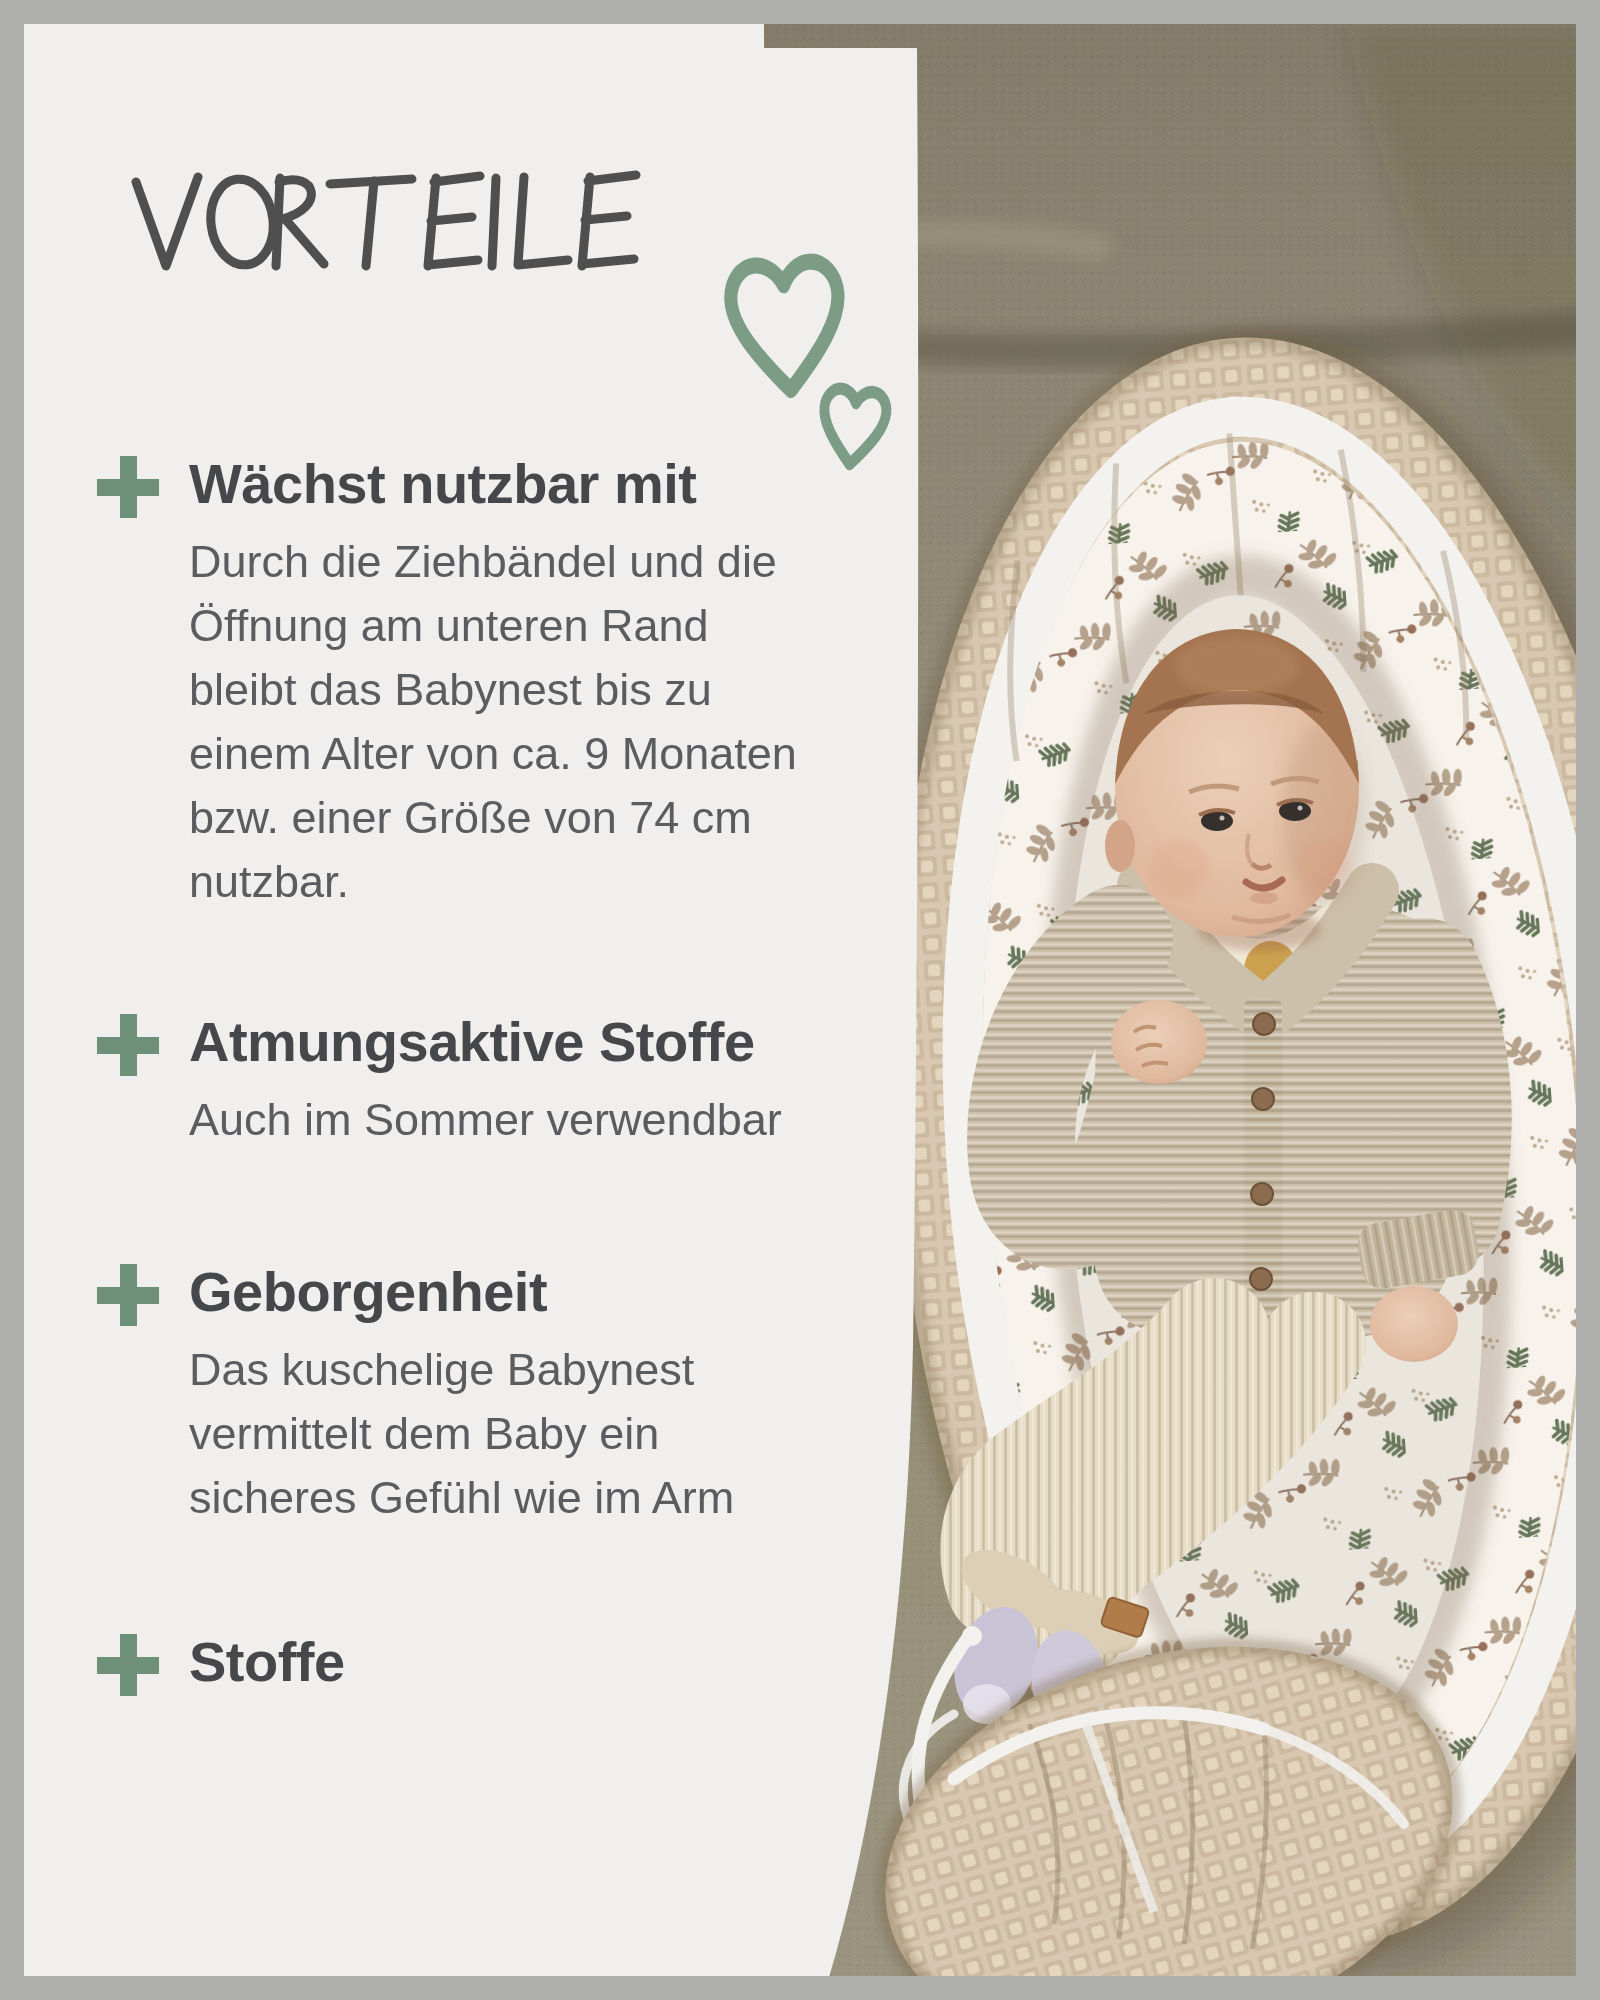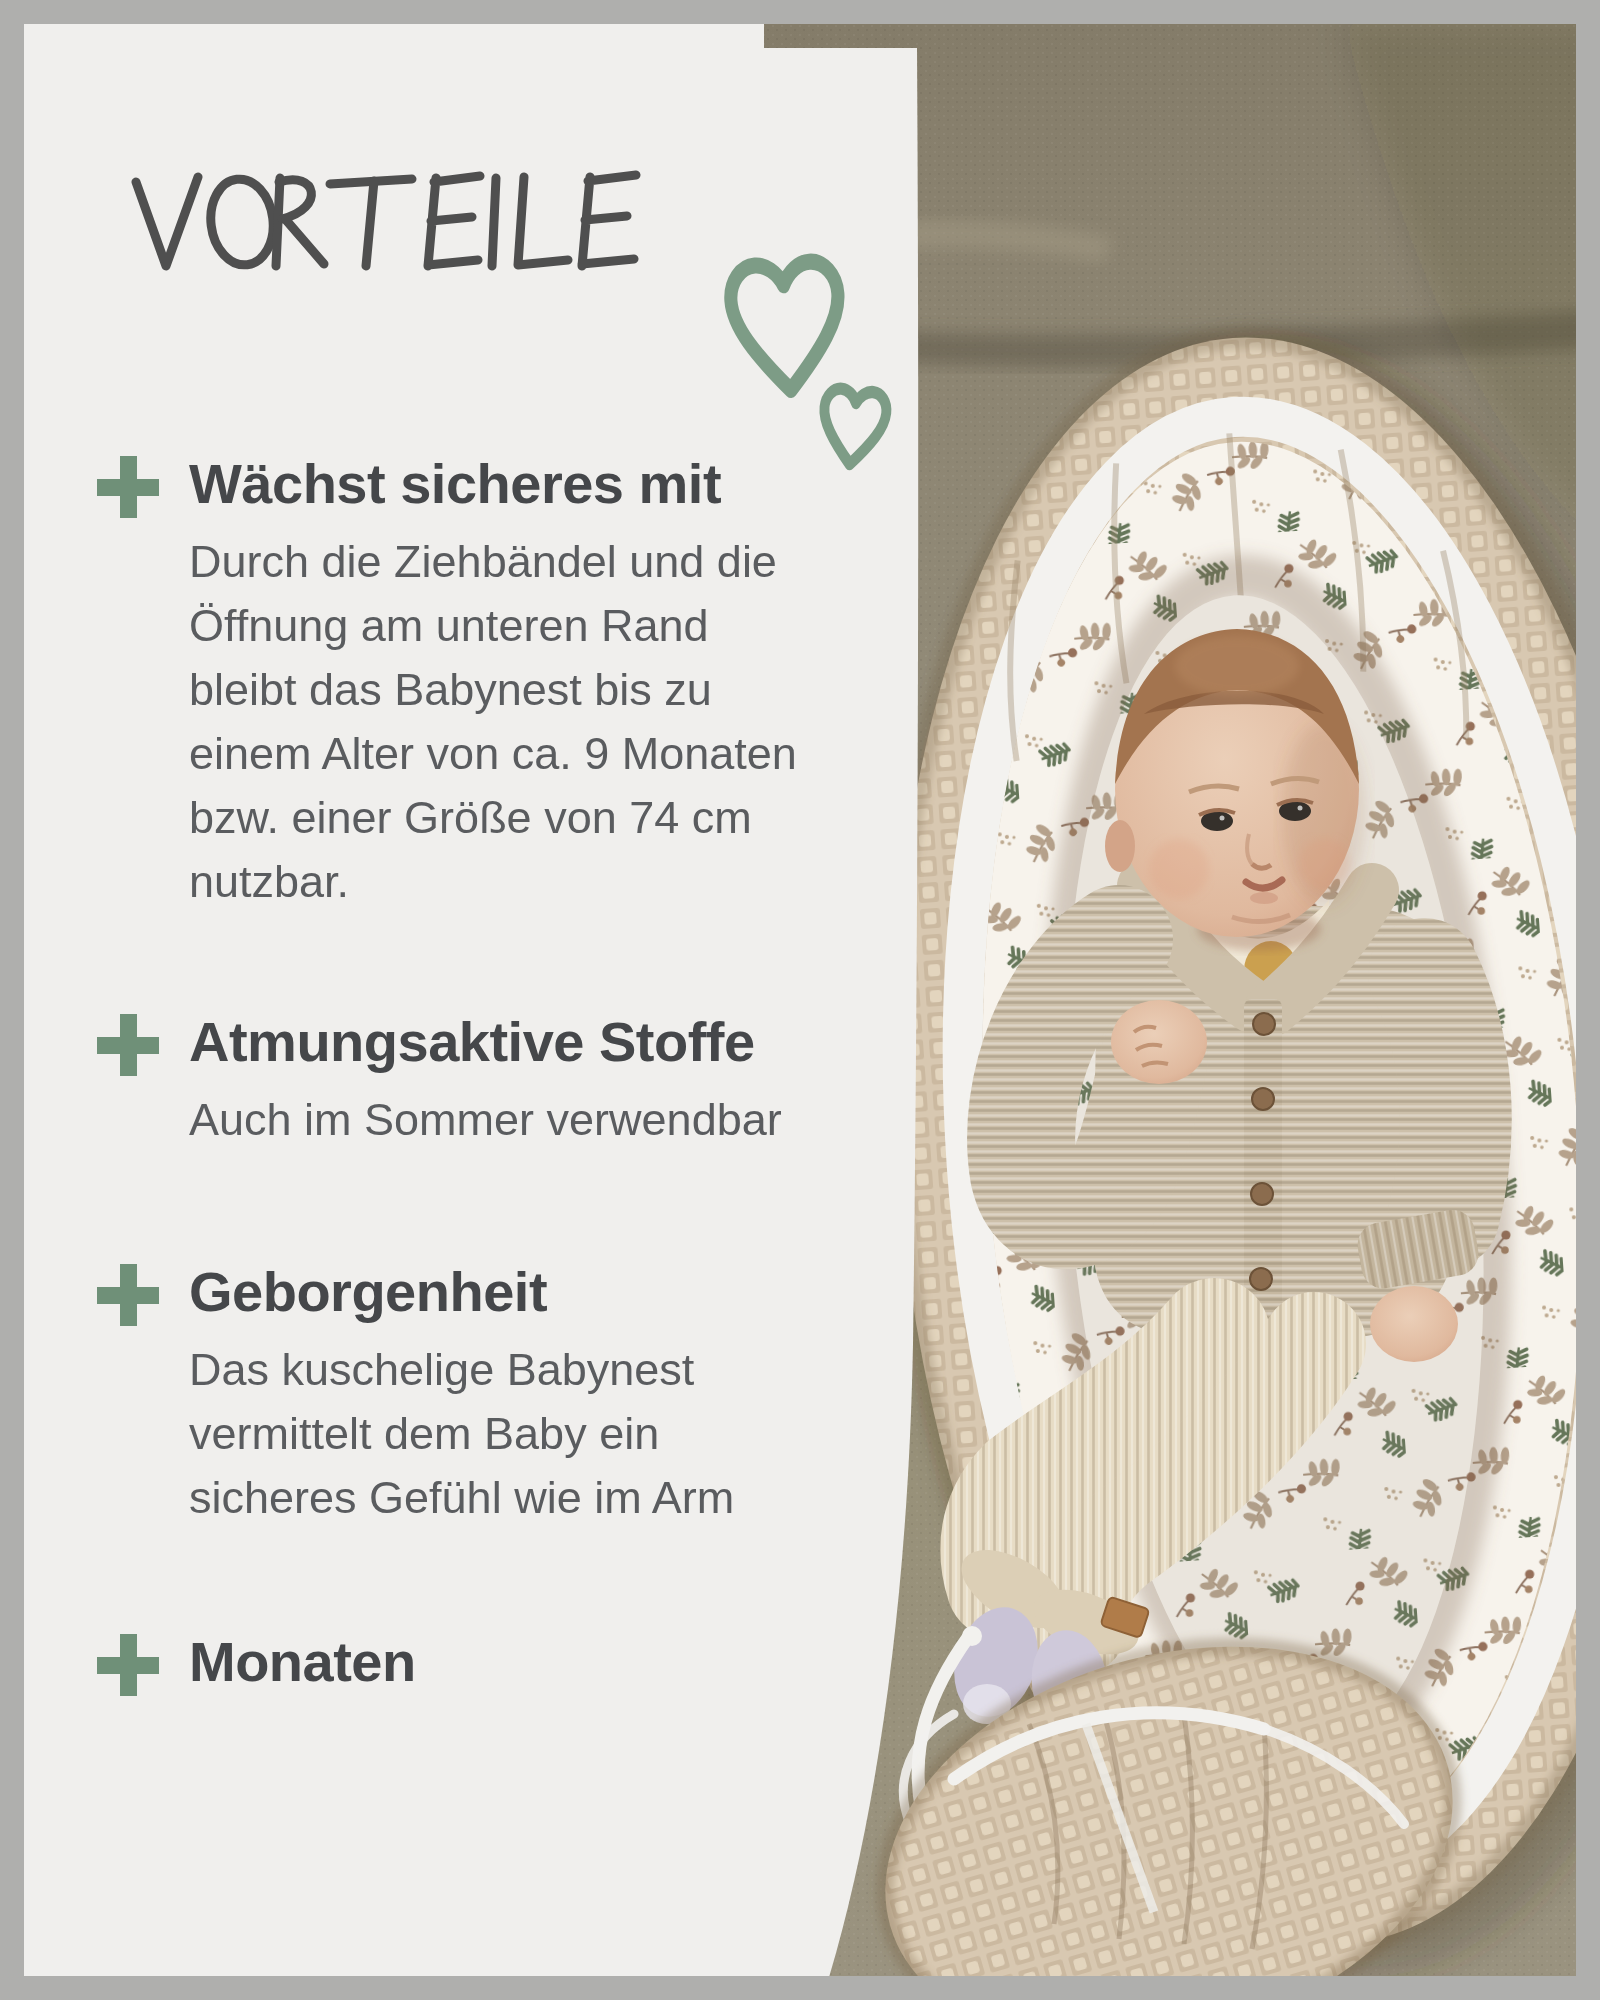--- a/index.html
+++ b/index.html
@@ -284,21 +284,21 @@
       <path d="M12 20.6 C6.2 15.2 2.6 11 2.6 7.3 C2.6 4.6 4.7 2.5 7.2 2.5 C9.1 2.5 11 3.7 12 5.6 C13 3.7 14.9 2.5 16.8 2.5 C19.3 2.5 21.4 4.6 21.4 7.3 C21.4 11 17.8 15.2 12 20.6 Z" transform="translate(694 222) rotate(-4 68 80) scale(5.7 7)" stroke-width="2.3"></path>
       <path d="M12 20.6 C6.2 15.2 2.6 11 2.6 7.3 C2.6 4.6 4.7 2.5 7.2 2.5 C9.1 2.5 11 3.7 12 5.6 C13 3.7 14.9 2.5 16.8 2.5 C19.3 2.5 21.4 4.6 21.4 7.3 C21.4 11 17.8 15.2 12 20.6 Z" transform="translate(790 356) rotate(6 40 47) scale(3.3 4.1)" stroke-width="3"></path>
     </g>
   </svg>
 
   <h1 class="page-title">VORTEILE</h1>
 
   <section class="benefit b1">
     <span class="plus"></span>
     <div class="content">
-      <h2>Wächst sicheres mit</h2>
+      <h2>Wächst nutzbar mit</h2>
       <p>Durch die Ziehbändel und die
 Öffnung am unteren Rand
 bleibt das Babynest bis zu
 einem Alter von ca. 9 Monaten
 bzw. einer Größe von 74 cm
 nutzbar.</p>
     </div>
   </section>
 
   <section class="benefit b3">
@@ -315,17 +315,17 @@
     <span class="plus"></span>
     <div class="content">
       <h2>Atmungsaktive Stoffe</h2>
       <p>Auch im Sommer verwendbar</p>
     </div>
   </section>
 
   <section class="benefit b4">
     <span class="plus"></span>
     <div class="content">
-      <h2>Monaten</h2>
+      <h2>Stoffe</h2>
     </div>
   </section>
 
 </div>
 
 </body></html>

